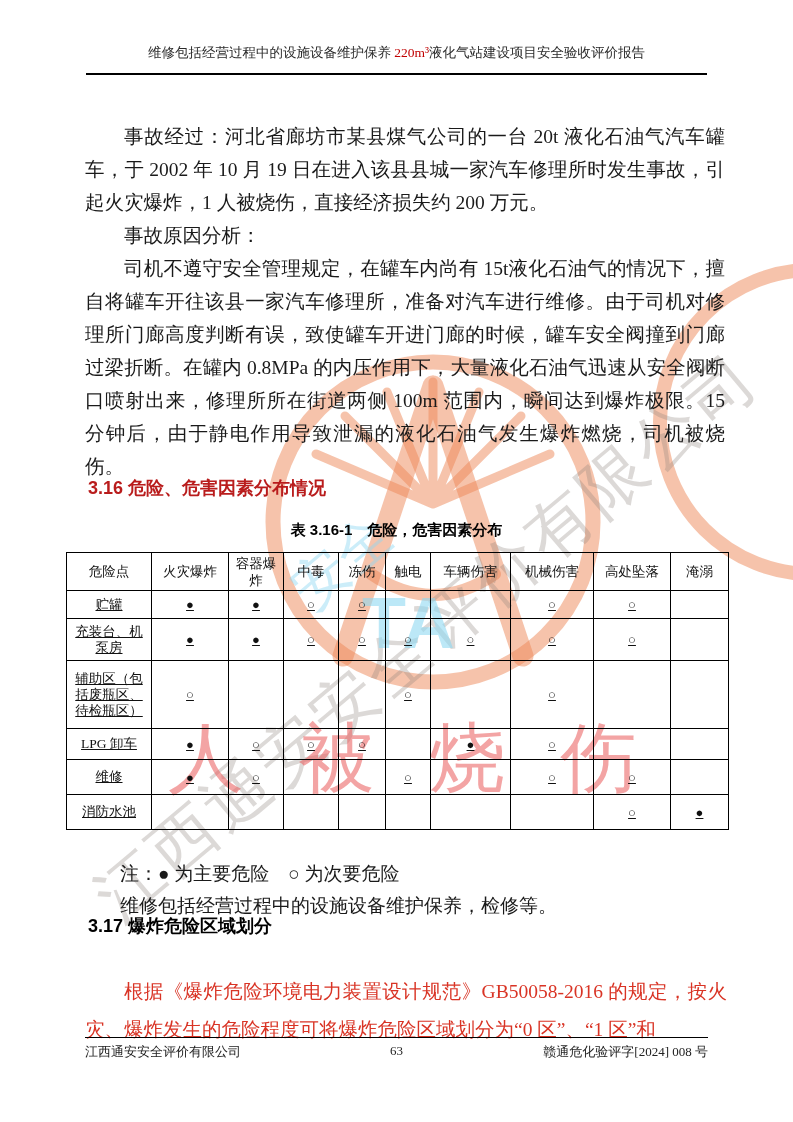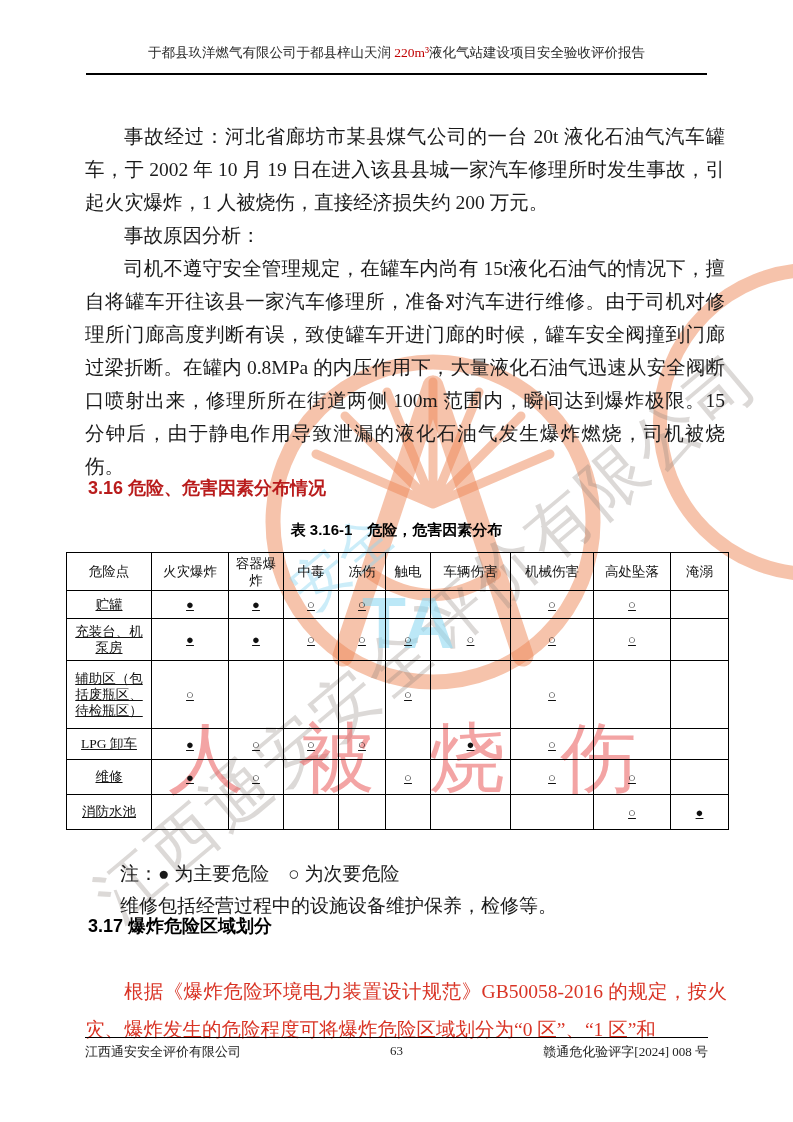--- a/index.html
+++ b/index.html
@@ -127,21 +127,21 @@
     </svg>
     <div class="wm-diagonal">江西通安安全评价有限公司</div>
     <div class="wm-blue-diag">安全</div>
     <div class="wm-blue-ta">TA</div>
     <div class="wm-red">人被烧伤</div>
   </div>
 
   <div class="content">
 
     <div class="doc-header">
-      <span>于都县玖洋燃气有限公司于都县梓山天润 </span><span class="vol">220m³</span><span>液化气站建设项目安全验收评价报告</span>
+      <span>维修包括经营过程中的设施设备维护保养 </span><span class="vol">220m³</span><span>液化气站建设项目安全验收评价报告</span>
     </div>
     <div class="header-rule"></div>
 
     <p class="para p1 indent">事故经过：河北省廊坊市某县煤气公司的一台 20t 液化石油气汽车罐车，于 2002 年 10 月 19 日在进入该县县城一家汽车修理所时发生事故，引起火灾爆炸，1 人被烧伤，直接经济损失约 200 万元。</p>
     <p class="para p2 indent">事故原因分析：</p>
     <p class="para p3 indent">司机不遵守安全管理规定，在罐车内尚有 15t液化石油气的情况下，擅自将罐车开往该县一家汽车修理所，准备对汽车进行维修。由于司机对修理所门廊高度判断有误，致使罐车开进门廊的时候，罐车安全阀撞到门廊过梁折断。在罐内 0.8MPa 的内压作用下，大量液化石油气迅速从安全阀断口喷射出来，修理所所在街道两侧 100m 范围内，瞬间达到爆炸极限。15 分钟后，由于静电作用导致泄漏的液化石油气发生爆炸燃烧，司机被烧伤。</p>
 
     <div class="h316">3.16 危险、危害因素分布情况</div>
 
     <div class="tbl-caption">表 3.16-1　危险，危害因素分布</div>

